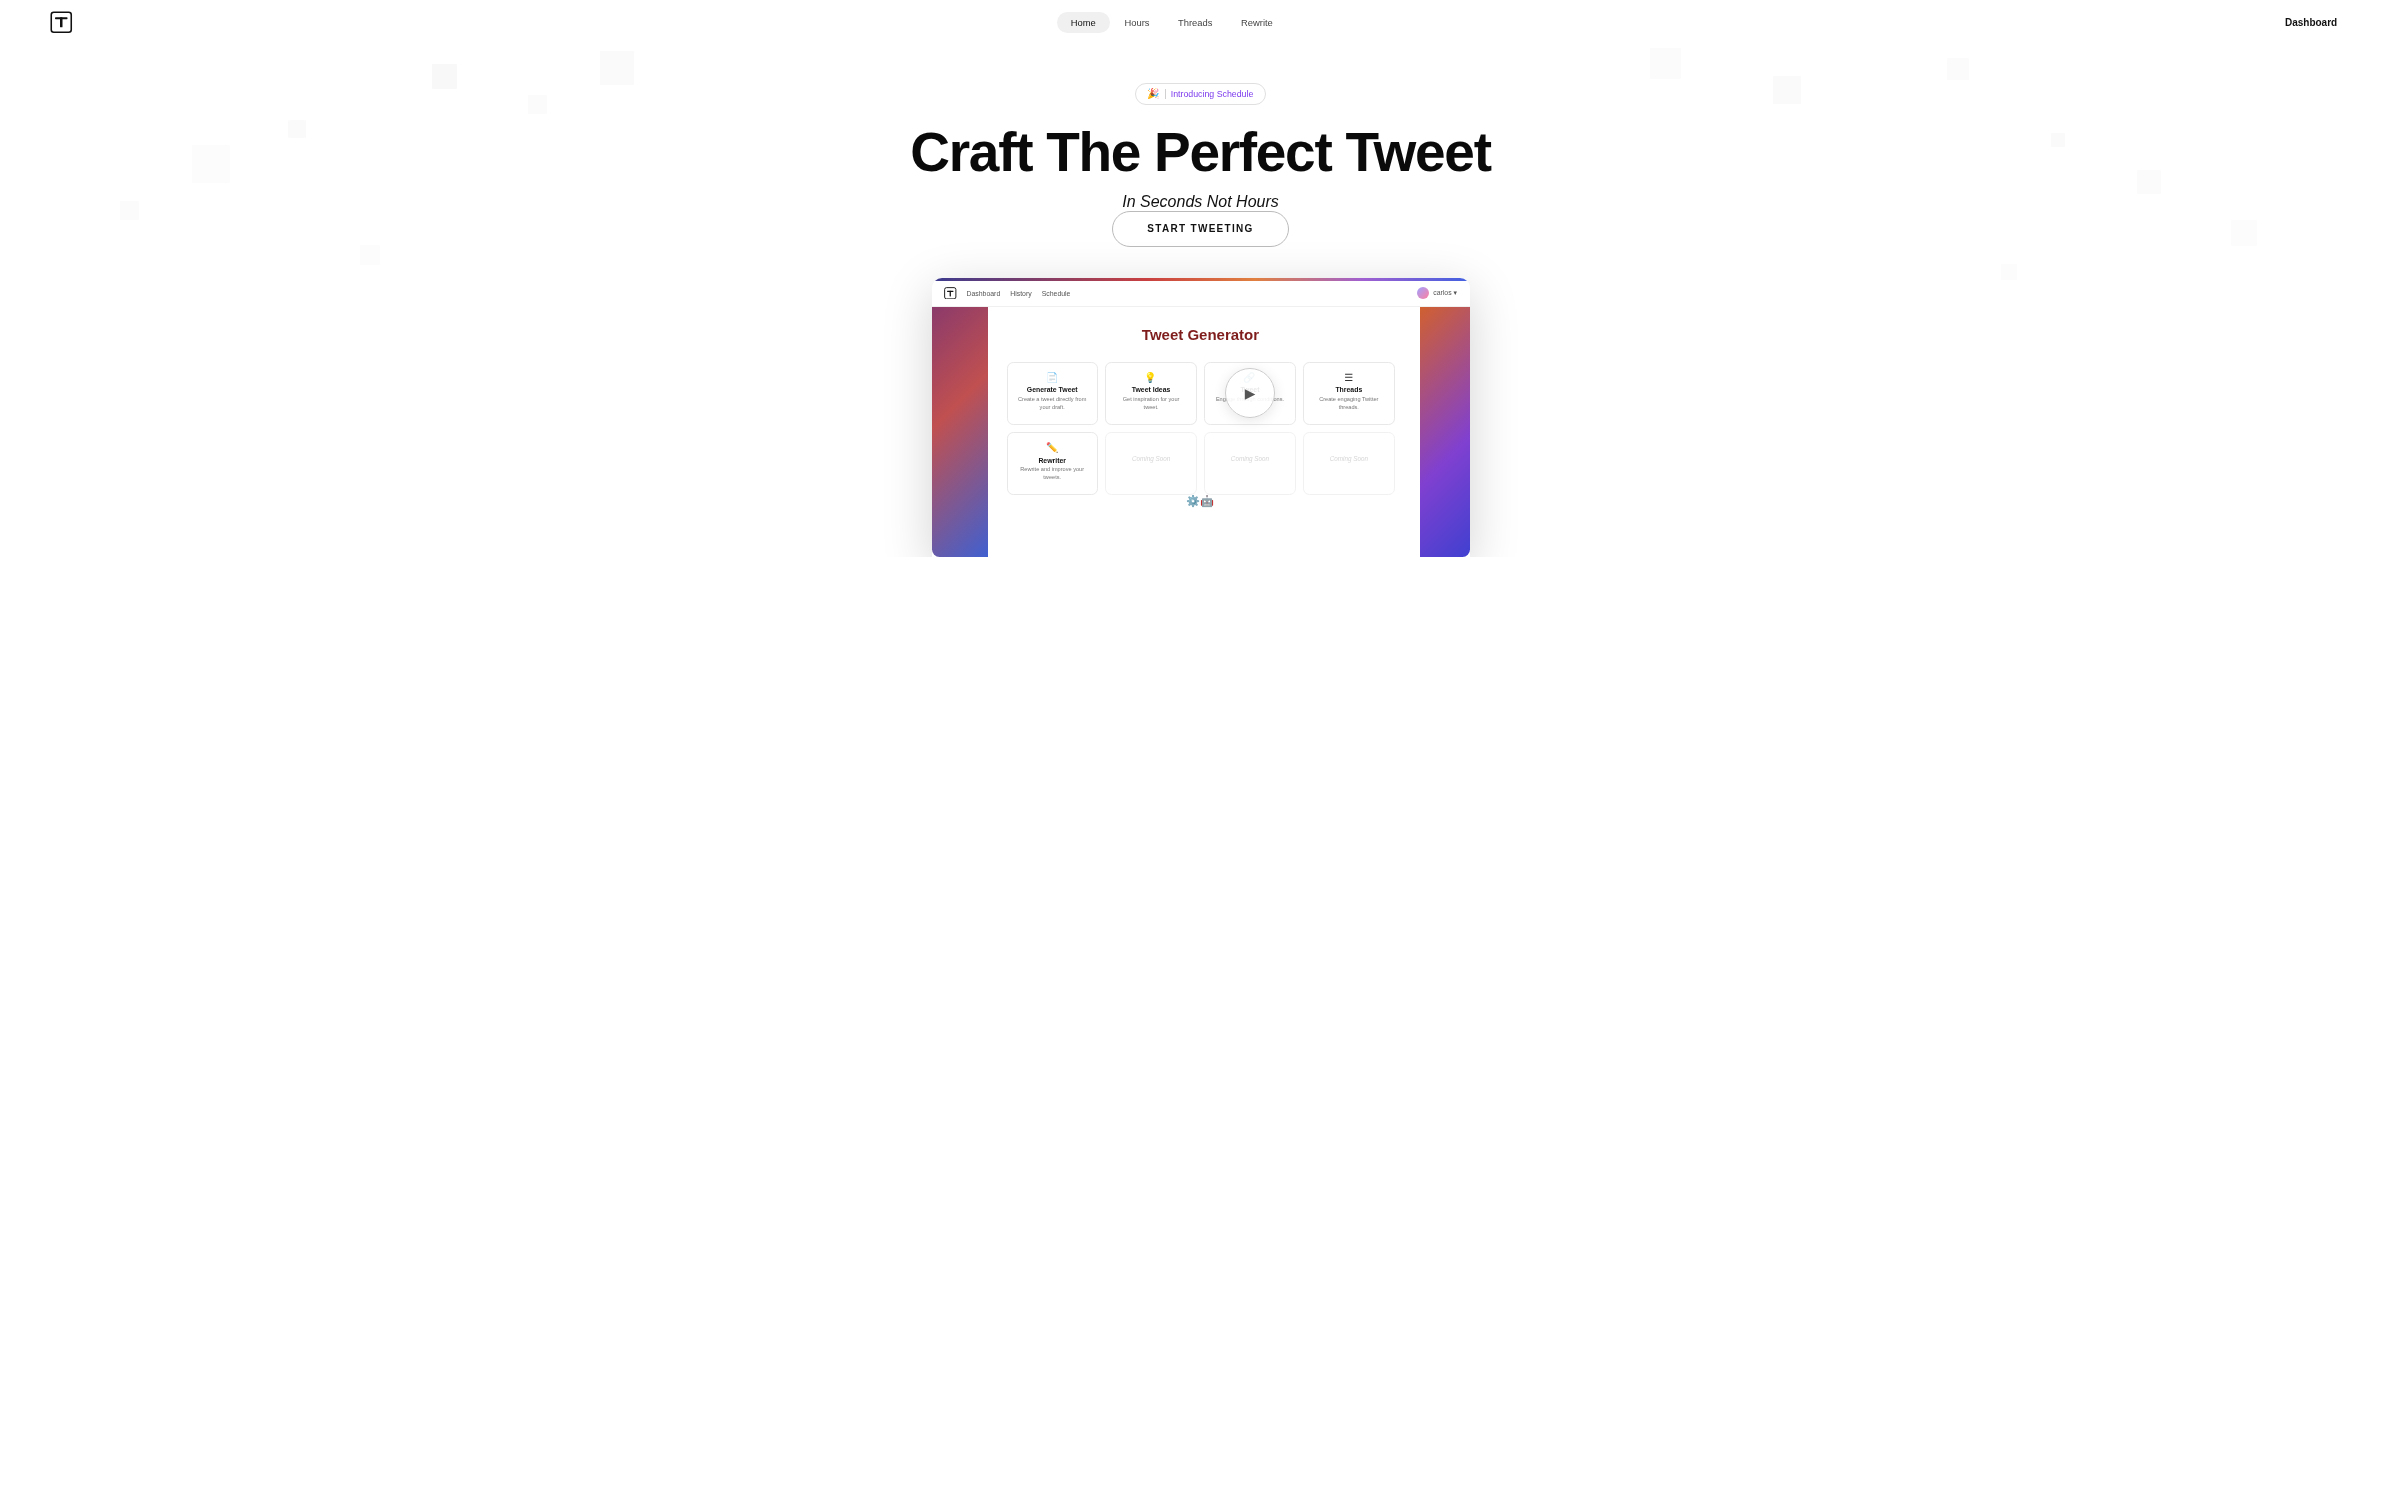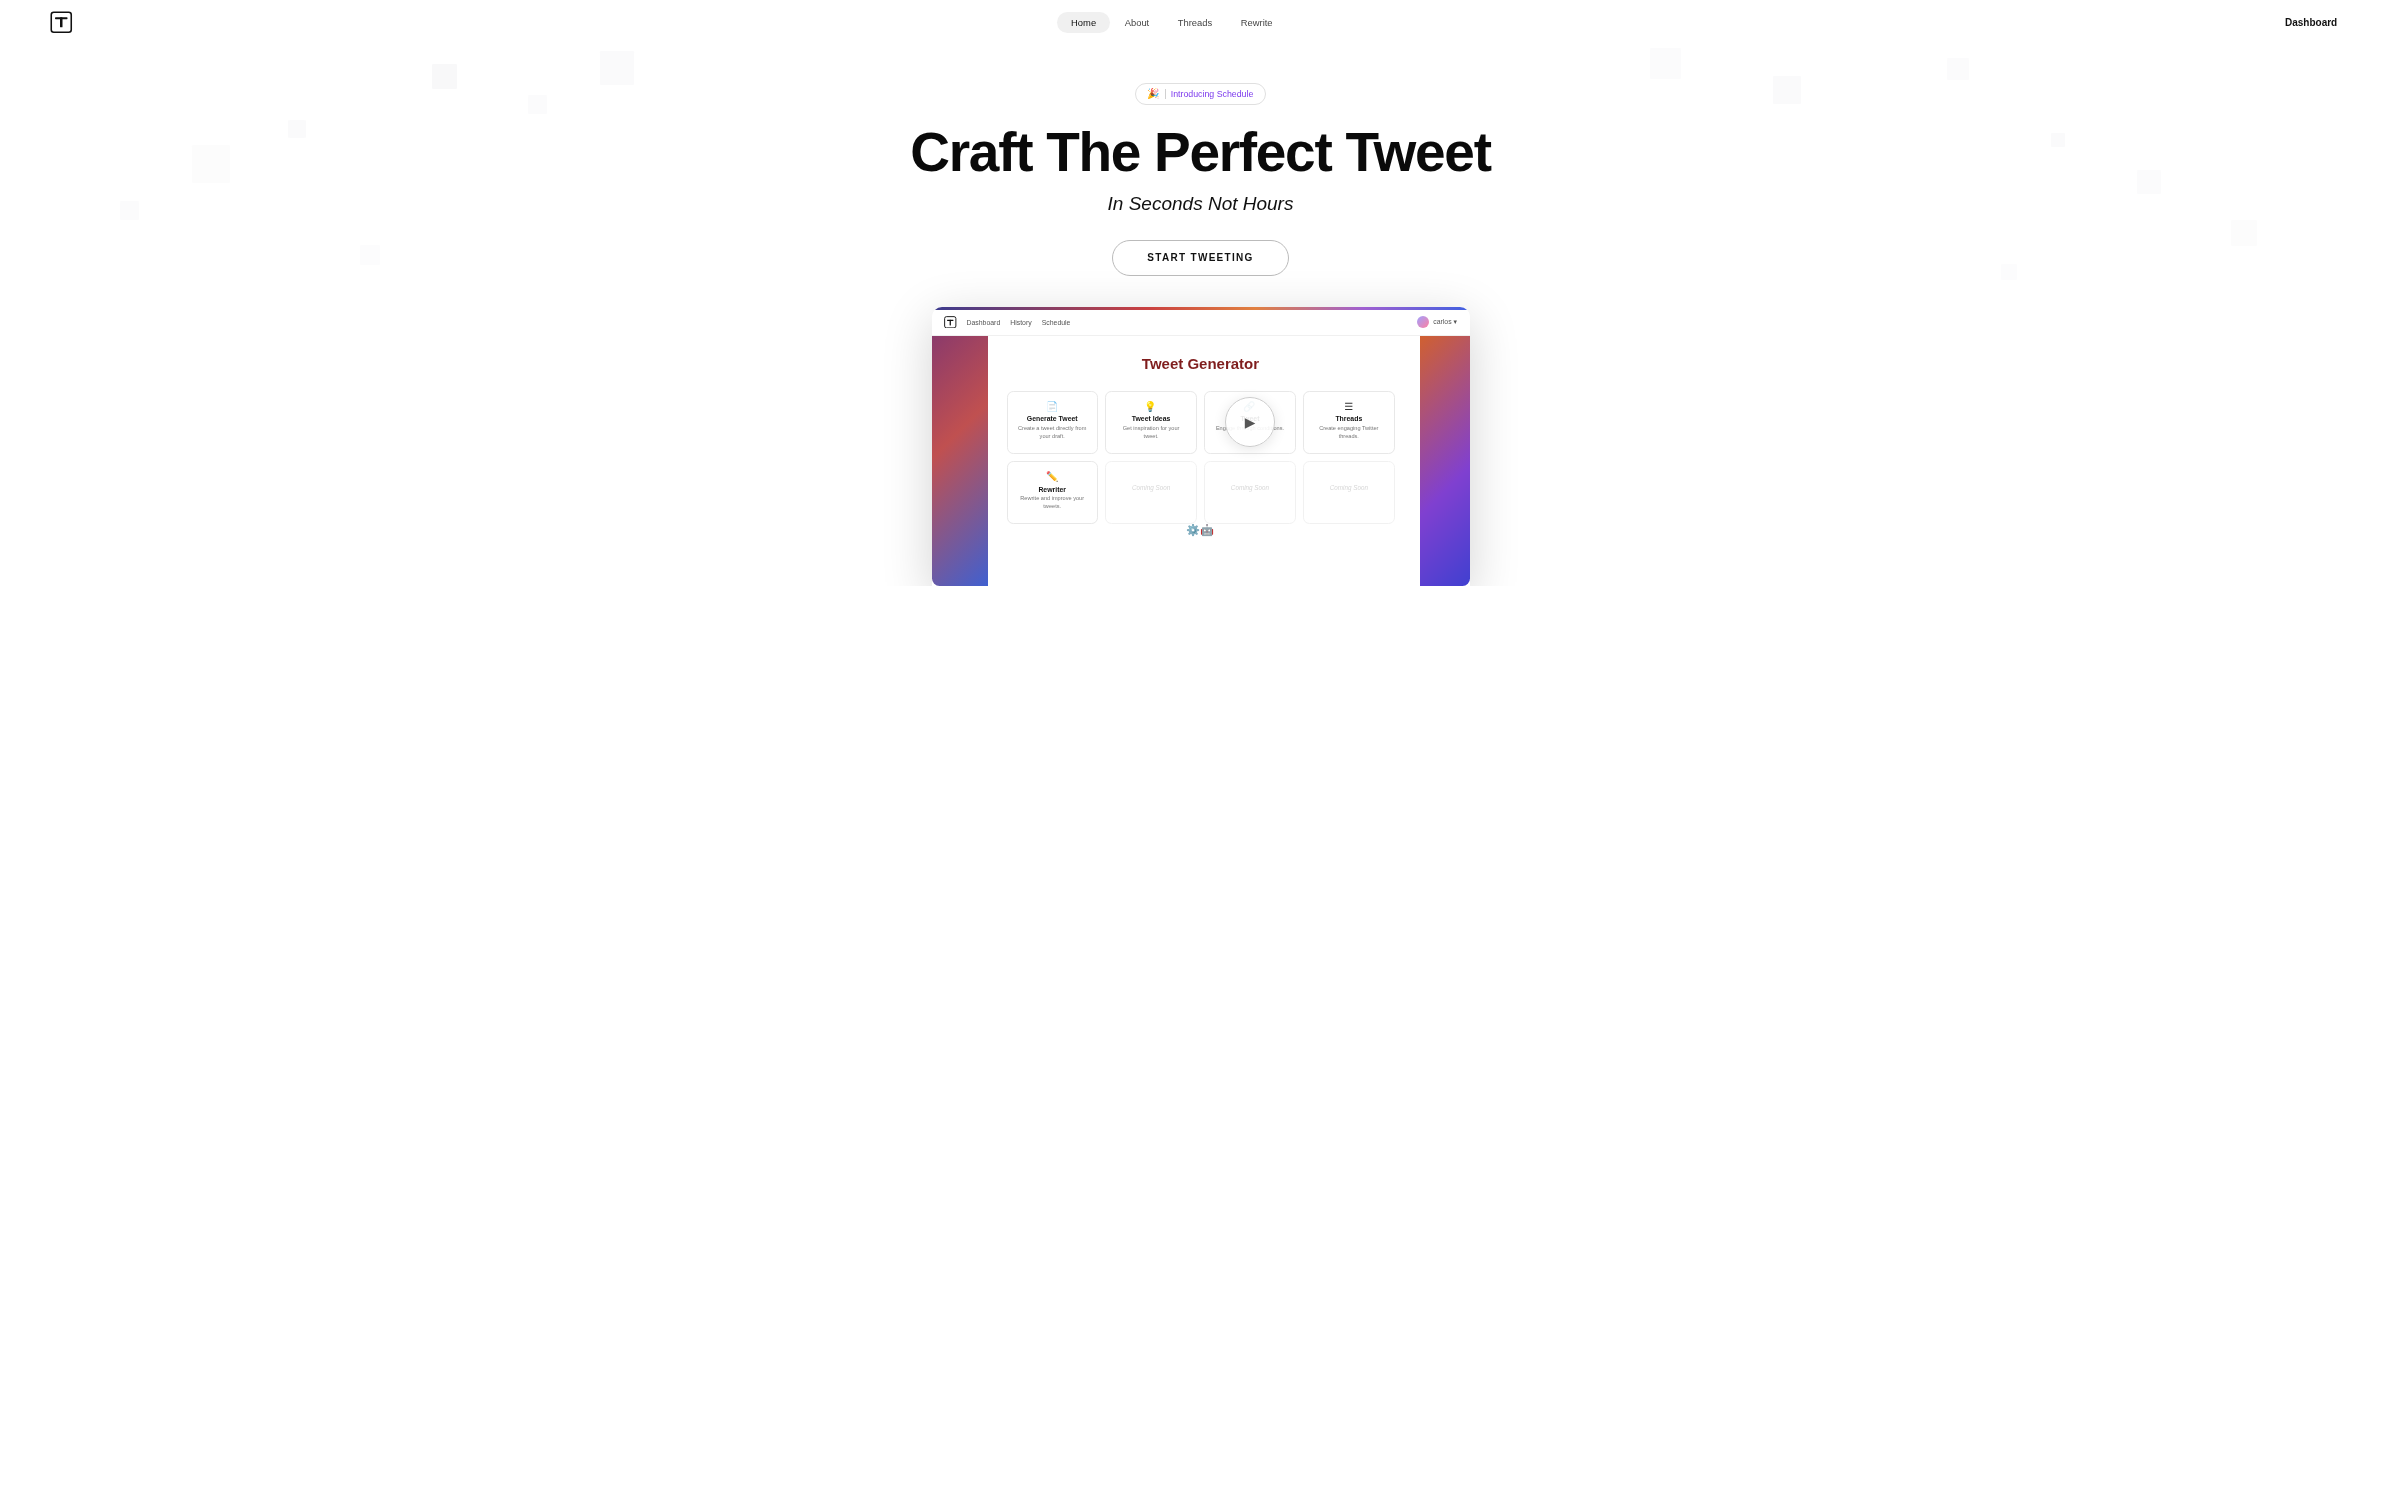--- a/index.html
+++ b/index.html
@@ -107,25 +107,24 @@
       font-weight: 900;
       color: #0a0a0a;
       line-height: 1.05;
       letter-spacing: -1.3px;
       margin-bottom: 11.3px;
       position: relative;
       z-index: 2;
     }
 
     .hero-subtitle {
-      font-size: 19px;
+      font-size: 16px;
       font-style: italic;
       font-weight: 500;
       color: #111;
-      margin-bottom: 25px;
       position: relative;
       z-index: 2;
     }
 
     .start-btn {
       display: inline-block;
       padding: 11.3px 34px;
       border: 0.9px solid #bbb;
       border-radius: 625px;
       font-size: 10px;
@@ -308,21 +307,21 @@
 
     <svg viewBox="0 0 36 36" fill="none" xmlns="http://www.w3.org/2000/svg">
       <rect x="2" y="2" width="32" height="32" rx="4" stroke="#111" stroke-width="2.5" fill="none"></rect>
       <rect x="8" y="10" width="20" height="3" rx="1" fill="#111"></rect>
       <rect x="16" y="10" width="4" height="16" rx="1" fill="#111"></rect>
     </svg>
   </div>
 
   <div class="nav-links">
     <a class="nav-link active">Home</a>
-    <a class="nav-link">About</a>
+    <a class="nav-link">Hours</a>
     <a class="nav-link">Threads</a>
     <a class="nav-link">Rewrite</a>
   </div>
 
   <div class="nav-dashboard">Dashboard</div>
 </nav>
 
 <section class="hero">
   
   <div class="floating-squares">

